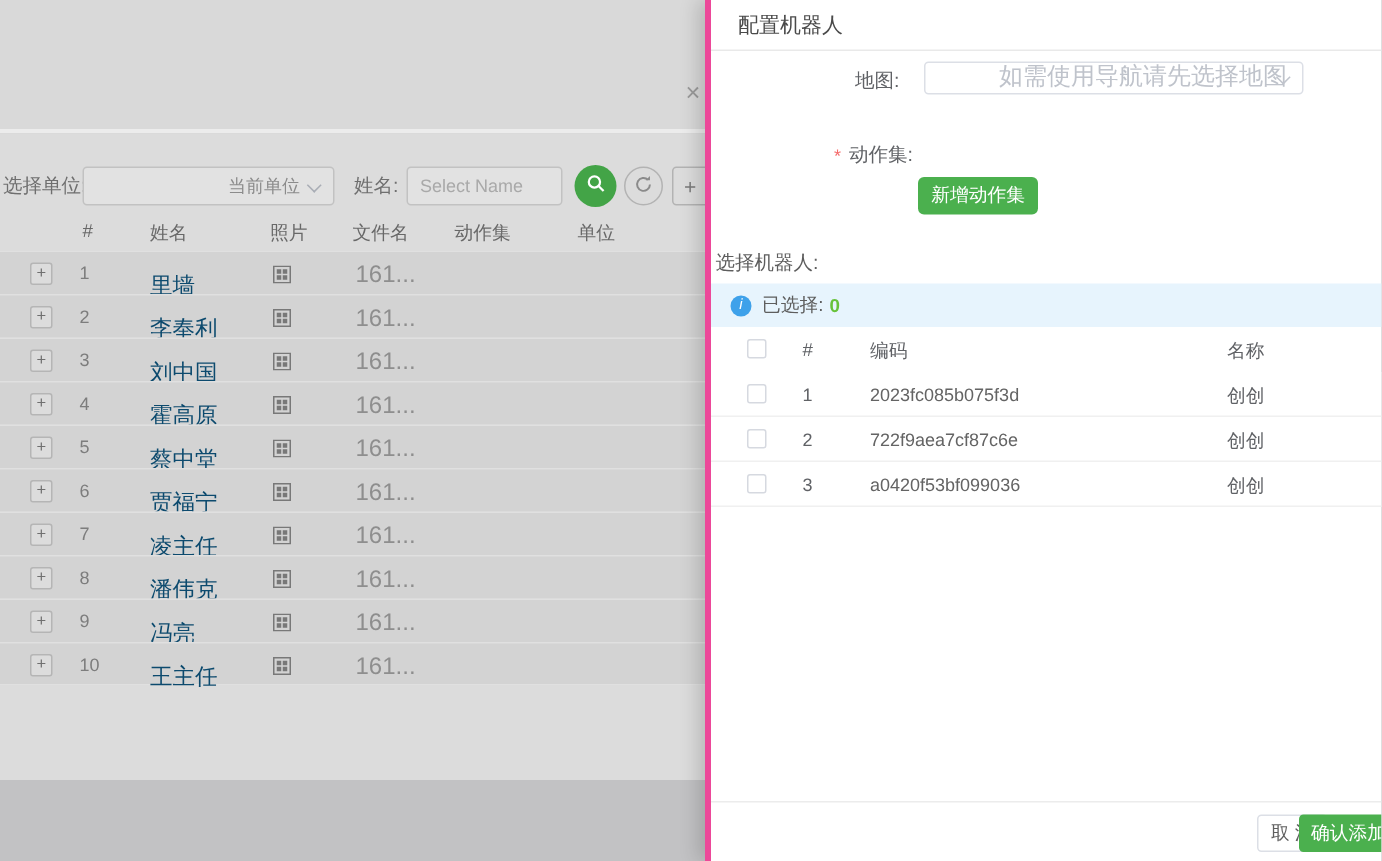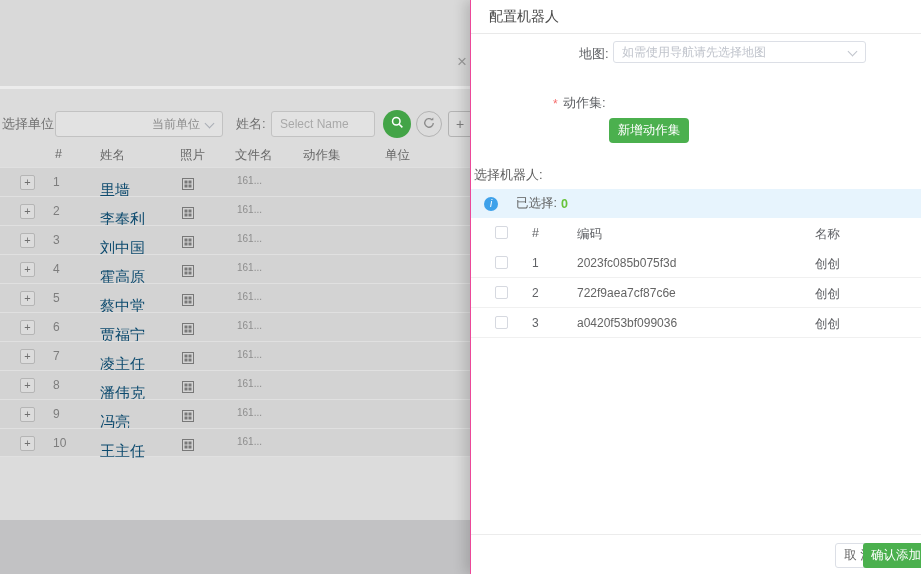--- a/index.html
+++ b/index.html
@@ -39,49 +39,49 @@
 
   .lhead { position:absolute; top:147px; font-size:12.5px; color:#686868; }
   .lrow { position:absolute; left:0; width:470px; height:29px; background:#d3d3d3;
     border-top:1px solid #e0e0e0; cursor:pointer; }
   .lrow .expand { position:absolute; left:20px; top:7px; width:15px; height:15px;
     background:#dcdcdc; border:1px solid #b5b5b5; border-radius:2px; color:#6f6f6f;
     font-size:11px; line-height:13px; text-align:center; cursor:pointer; }
   .lrow .c-idx  { position:absolute; left:53px;  top:7px; font-size:12px; color:#7d7d7d; }
   .lrow .c-name { position:absolute; left:100px; top:13px; font-size:15px; color:#0c4a6e; }
   .lrow .c-photo{ position:absolute; left:182px; top:8px; }
-  .lrow .c-file { position:absolute; left:237px; top:7px; font-size:10px; color:#8e8e8e; }
+  .lrow .c-file { position:absolute; left:237px; top:7px; font-size:16px; color:#8e8e8e; }
   #left-bottom-band { left:0; top:520px; width:470px; height:54px; background:#c2c2c4; }
 
   
   #drawer { left:470px; top:0; width:451px; height:574px; background:#ffffff;
-    border-left:1px solid #ec4899; box-shadow:-5px 0 12px rgba(0,0,0,0.16); }
+    border-left:4px solid #ec4899; box-shadow:-5px 0 12px rgba(0,0,0,0.16); }
   #drawer-title { left:18px; top:8px; font-size:14px; color:#4a4a4a; }
   #drawer-title-line { left:0; top:33px; width:451px; height:1px; background:#e9e9e9; }
 
   .dlabel { font-size:13px; color:#606266; }
   .dselect { position:absolute; background:#fff; border:1px solid #dcdfe6; border-radius:3px;
     height:22px; cursor:pointer; }
-  .dselect .ph { font-size:12px; color:#bfc3cb; line-height:20px; padding-left:8px;
-    white-space:nowrap; overflow:hidden; display:block; width:calc(100% - 26px); }
+  .dselect .ph { font-size:16px; color:#bfc3cb; line-height:20px; padding-left:8px;
+    white-space:nowrap; overflow:hidden; display:block; width:calc(100% - 26px);margin-left:41px; }
   .dselect .chev { position:absolute; right:9px; top:6px; border-color:#c0c4cc; }
-  #map-label { position:absolute; left:108px; top:45px; }
+  #map-label { position:absolute; left:96px; top:45px; }
   #map-select { left:142px; top:41px; width:253px; }
   #req-star { position:absolute; left:82px; top:97px; color:#f56c6c; font-size:12px; }
   #actionset-label { position:absolute; left:92px; top:94px; }
   #actionset-select { left:137px; top:90px; width:256px; }
   #add-actionset-btn { position:absolute; left:138px; top:118px; width:80px; height:25px;
     background:#4bb04e; color:#fff; border:none; border-radius:4px; font-size:12.5px; cursor:pointer; }
 
   #select-robot-label { position:absolute; left:3px; top:166px; font-size:13px; color:#5d5d5d; }
   #info-bar { position:absolute; left:0; top:189px; width:451px; height:29px;
     background:#e7f4fd; display:flex; align-items:center; }
   #info-icon { width:14px; height:14px; border-radius:50%; background:#3ea1ea; color:#fff;
     font-size:10px; font-style:italic; line-height:14px; text-align:center; margin-left:13px; }
-  #info-text { font-size:12.5px; color:#5e5e5e; margin-left:18px; }
+  #info-text { font-size:12.5px; color:#5e5e5e; margin-left:7px; }
   #info-count { font-size:12.5px; color:#67c23a; font-weight:bold; margin-left:4px; }
 
   .rhead { position:absolute; top:226px; font-size:12.5px; color:#606266; }
   #robot-header-line { position:absolute; left:0; top:248px; width:451px; height:1px; background:#ebeef5; }
   .cbox { position:absolute; left:24px; top:8px; width:13px; height:13px;
     background:#fff; border:1px solid #d6d9e0; border-radius:2px; cursor:pointer; }
   #robot-header-check { top:226px; }
   .rrow { position:absolute; left:0; width:451px; height:30px; background:#fff;
     border-bottom:1px solid #f0f0f0; cursor:pointer; }
   .rrow .r-idx  { position:absolute; left:61px;  top:8px; font-size:12px; color:#606266; }

